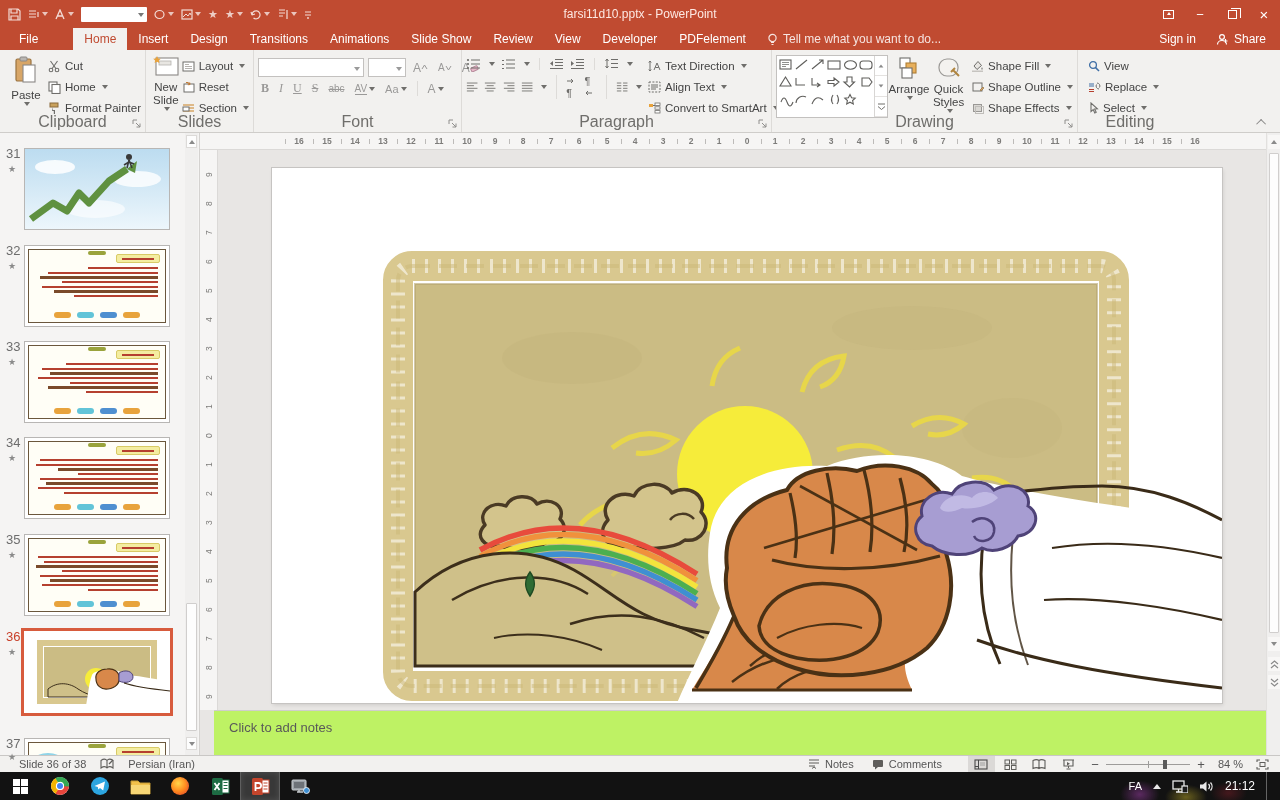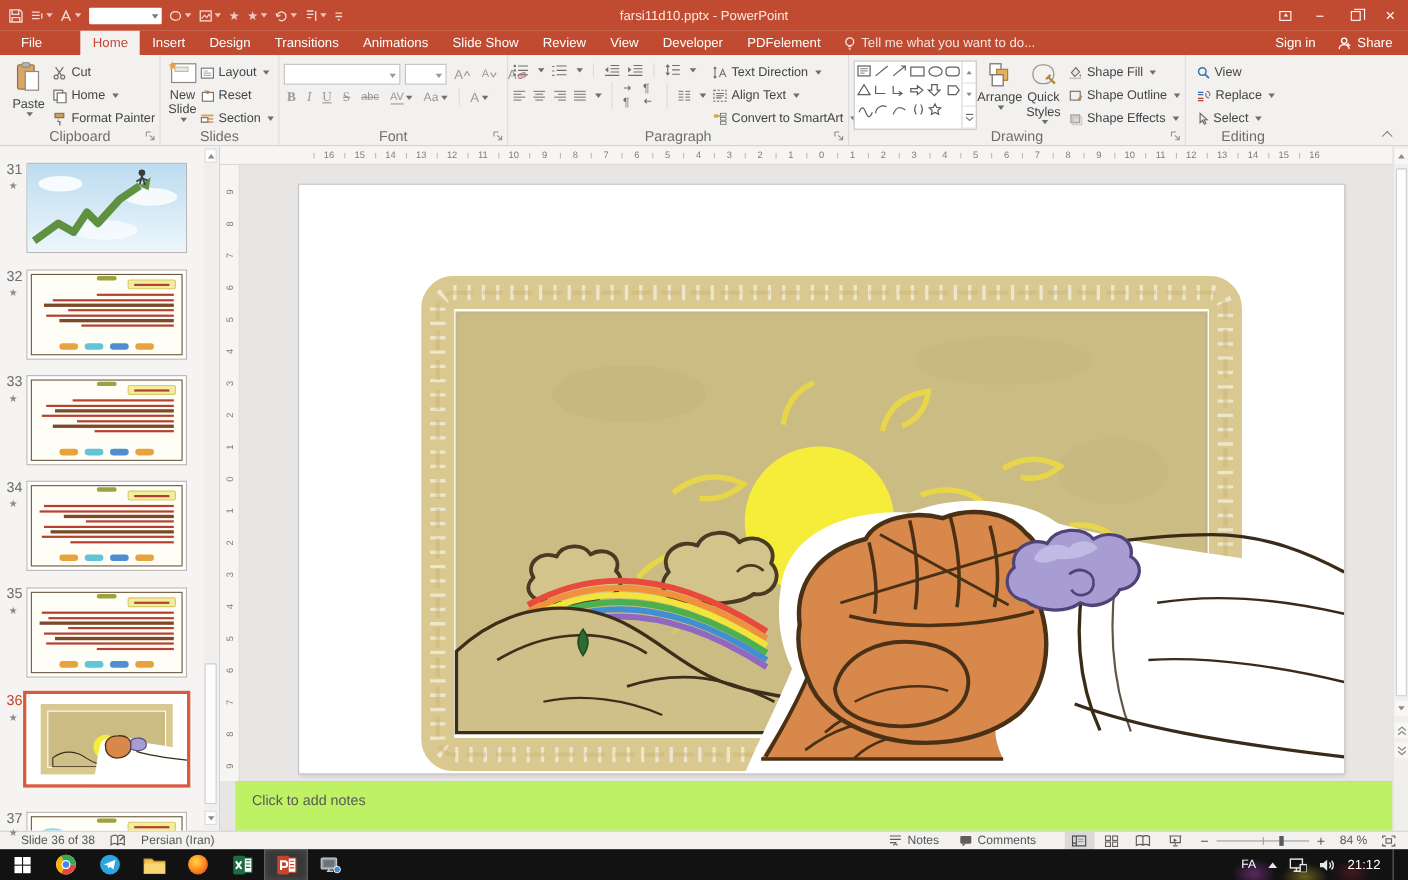--- a/index.html
+++ b/index.html
@@ -25,21 +25,21 @@
   .tabs { display:flex; }
   .tab { padding:4px 11px 3px; font-size:12px; color:#fff; white-space:nowrap; }
   .tab.active { background:#f2f1ef; color:#c04b31;margin-left:24px; }
   .tellme { display:flex; align-items:center; gap:5px; margin-left:10px; font-size:12px; color:rgba(255,255,255,.85); font-style:normal; }
   .tabrow-right { margin-left:auto; display:flex; align-items:center; gap:20px; padding-right:14px; font-size:12px; color:#fff; }
   .share-wrap { display:flex; align-items:center; gap:5px; }
 
   
   .ribbon { height:83px; background:#f2f1ef; border-bottom:1px solid #cfcdca; display:flex; position:relative; font-size:11.5px; color:#444; }
   .rgroup { position:relative; border-right:1px solid #dddbd8; padding:3px 4px 15px; display:flex; align-items:flex-start; }
-  .glabel { position:absolute; bottom:1px; left:0; right:0; text-align:center; font-size:13px; color:#6f6e6b; }
+  .glabel { position:absolute; bottom:1px; left:0; right:0; text-align:center; font-size:16px; color:#6f6e6b; }
   .launcher { position:absolute; right:3px; bottom:3px; width:10px; height:10px; opacity:.75; }
   .bigbtn { width:50px; display:flex; flex-direction:column; align-items:center; text-align:center; line-height:1.15; padding-top:3px; color:#444; }
   .bigbtn .blabel { margin-top:3px; font-size:11.5px; }
   .scol { display:flex; flex-direction:column; justify-content:flex-start; gap:3px; padding-top:4px; }
   .sbtn { display:flex; align-items:center; gap:4px; height:18px; white-space:nowrap; }
   .caret-g { width:0;height:0;border-left:3px solid transparent;border-right:3px solid transparent;border-top:4px solid #6f6e6b; display:inline-block; margin-left:2px; }
   .ric { flex:0 0 auto; }
 
   .fontgrp { display:flex; flex-direction:column; gap:4px; padding-top:5px; }
   .frow { display:flex; align-items:center; gap:4px; }
@@ -80,21 +80,21 @@
   .tt-btns { position:absolute; bottom:4px; left:0; right:0; display:flex; justify-content:center; gap:6px; }
   .tb { width:17px; height:6px; border-radius:3px; }
   .tscroll { position:absolute; left:185px; width:13px; top:0; bottom:0; background:#f0efee; }
   .sarrow { position:absolute; left:1px; width:11px; height:13px; background:#fdfdfd; border:1px solid #dcdad8; display:flex; align-items:center; justify-content:center; }
   .tri-up { width:0;height:0;border-left:3.5px solid transparent;border-right:3.5px solid transparent;border-bottom:4.5px solid #8a8a8a; }
   .tri-dn { width:0;height:0;border-left:3.5px solid transparent;border-right:3.5px solid transparent;border-top:4.5px solid #8a8a8a; }
   .sthumb { position:absolute; left:1px; width:11px; background:#fdfdfd; border:1px solid #d0cecd; border-radius:1px; }
 
   .editor { flex:1; position:relative; }
   .hruler { position:absolute; top:0; left:0; right:14px; height:17px; background:#f6f5f4; border-bottom:1px solid #dbd9d7; overflow:hidden; }
-  .hlabs { position:absolute; left:85px; top:0; display:flex; }
+  .hlabs { position:absolute; left:85px; top:0; display:flex;font-weight:bold; }
   .hlab { width:28px; text-align:center; font-size:8.5px; color:#7d7c7a; line-height:16px; position:relative; }
   .hlab::before { content:""; position:absolute; left:0; top:6px; height:5px; border-left:1px solid #bdbbb9; }
   .vruler { position:absolute; top:17px; left:0; width:18px; height:560px; background:#f6f5f4; border-right:1px solid #dbd9d7; overflow:hidden; }
   .vlabs { position:absolute; top:10px; left:0; right:0; display:flex; flex-direction:column; }
   .vlab { height:29px; display:flex; align-items:center; justify-content:center; font-size:8.5px; color:#7d7c7a; transform:rotate(-90deg); position:relative; }
 
   .canvas { position:absolute; top:17px; left:18px; right:14px; height:560px; background:#e8e6e4; }
   .slide { position:absolute; left:54px; top:18px; width:950px; height:535px; background:#fff; box-shadow:0 0 0 1px #c6c4c2, 1px 2px 4px rgba(0,0,0,.12); }
   .slide svg { display:block; }
 

